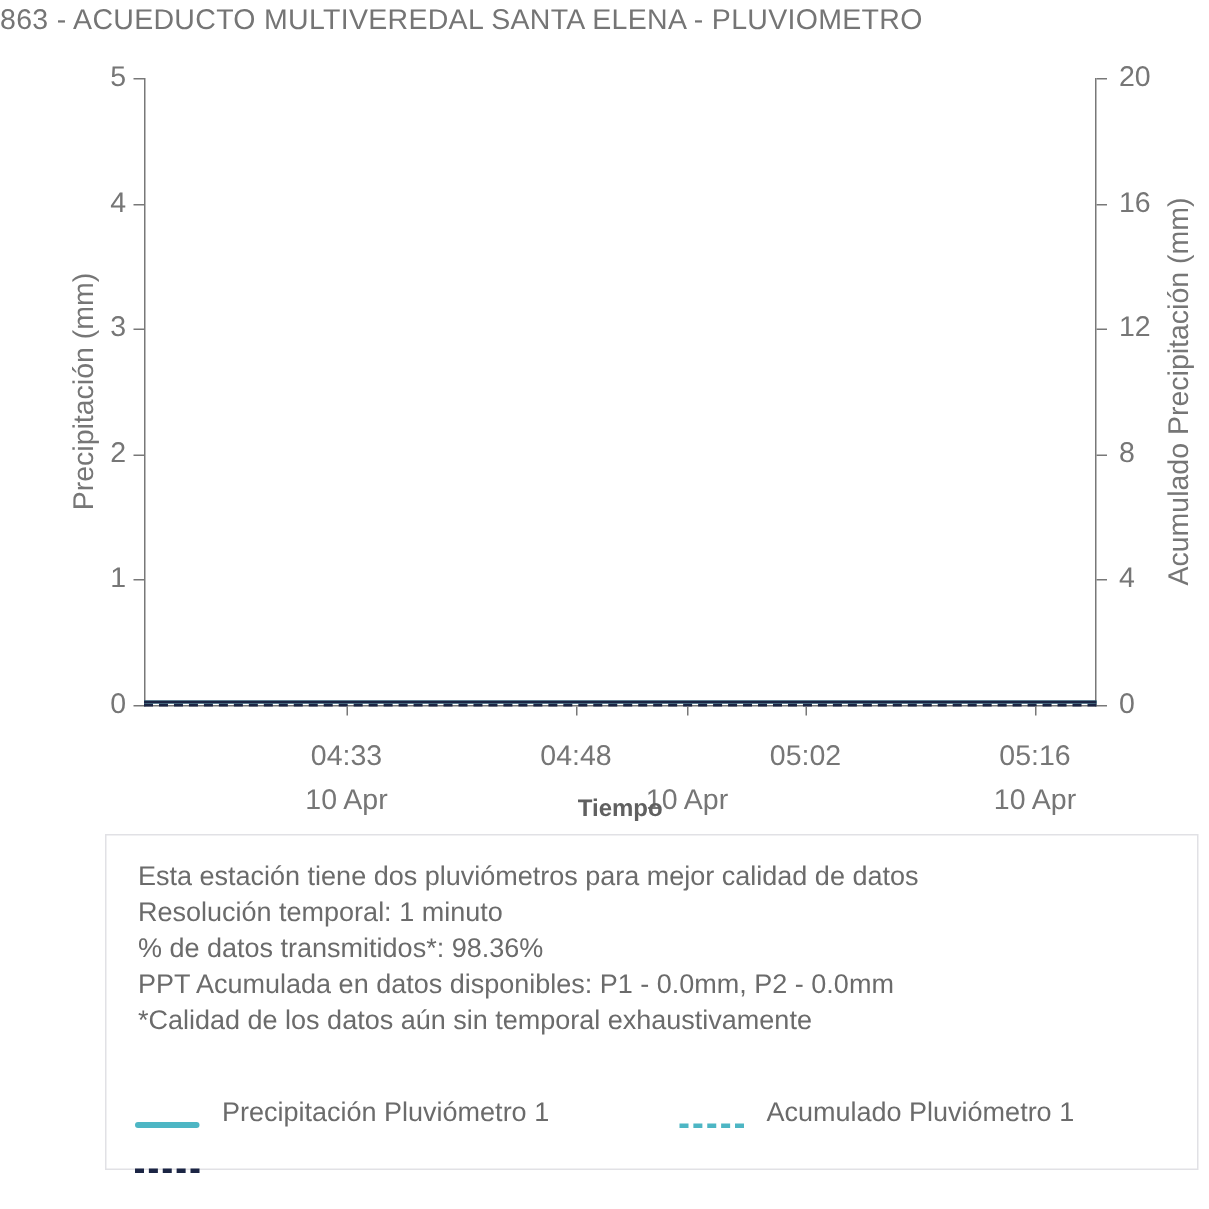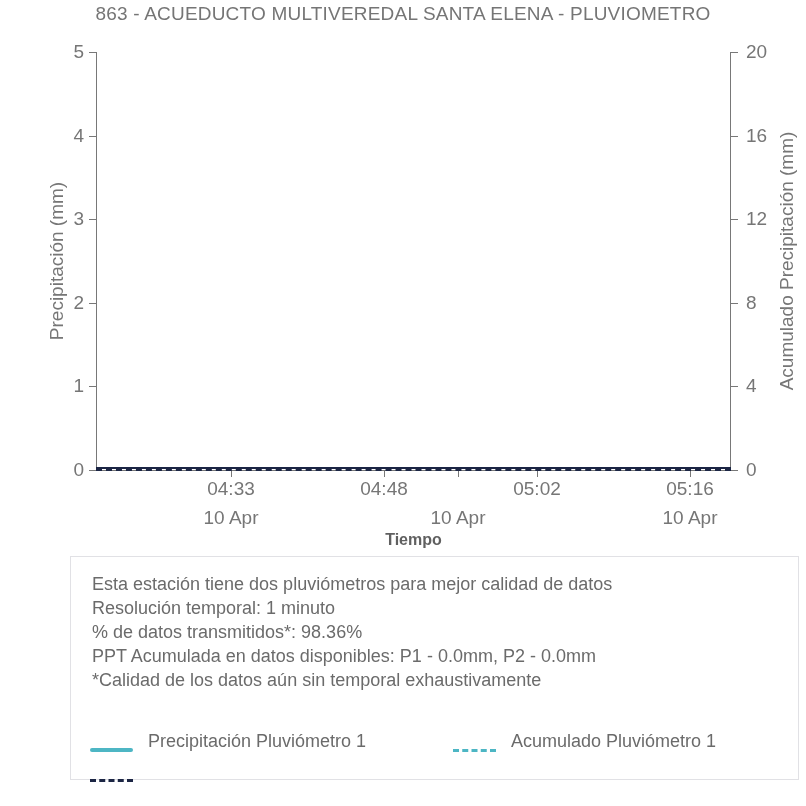--- a/index.html
+++ b/index.html
@@ -2,29 +2,29 @@
 <html><head>
 <meta charset="utf-8">
 <style>
   html,body{margin:0;padding:0;background:#ffffff;}
   #stage{
     position:relative;width:806px;height:806px;background:#ffffff;overflow:hidden;
     font-family:"Liberation Sans", sans-serif;
   }
   .abs{position:absolute;}
   .chart-title{
-    top:3px;left:0;width:806px;text-align:center;font-size:19px;color:#757575;
+    top:3px;left:0;width:806px;font-size:19px;color:#757575;
     white-space:nowrap;letter-spacing:0.2px;
   }
   .spine{background:#787878;}
   .tick{background:#787878;}
   .ytick-label{font-size:19px;color:#767676;line-height:24px;}
   .ytick-left{width:44px;text-align:right;}
   .ytick-right{width:60px;text-align:left;}
-  .xtick-label{font-size:19px;color:#767676;width:90px;text-align:center;line-height:22px;}
+  .xtick-label{font-size:19px;color:#767676;width:90px;text-align:center;line-height:22px;margin-top:16px;}
   .axis-title{font-size:19px;color:#767676;white-space:nowrap;}
   .rot{transform:translate(-50%,-50%) rotate(-90deg);}
   .xlabel{
     left:96px;top:531px;width:635px;text-align:center;
     font-size:16px;font-weight:bold;color:#606060;
   }
   .zero-line{left:96px;width:635px;}
   .zero-dashed{left:96px;width:635px;height:0;border-top:2px dashed #1b2544;}
   .info-box{
     left:70px;top:556px;width:727px;height:222px;

